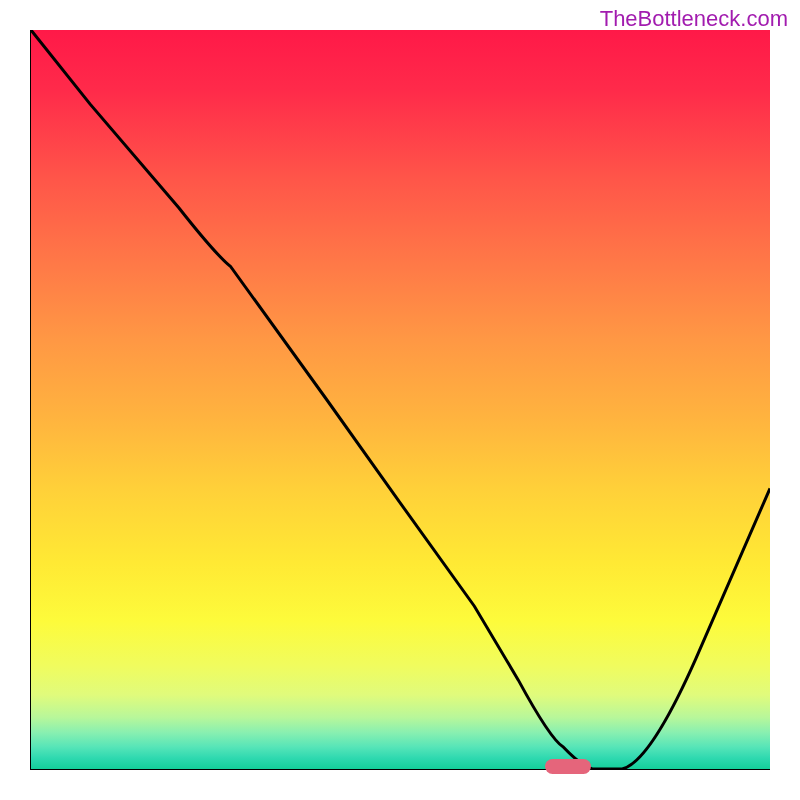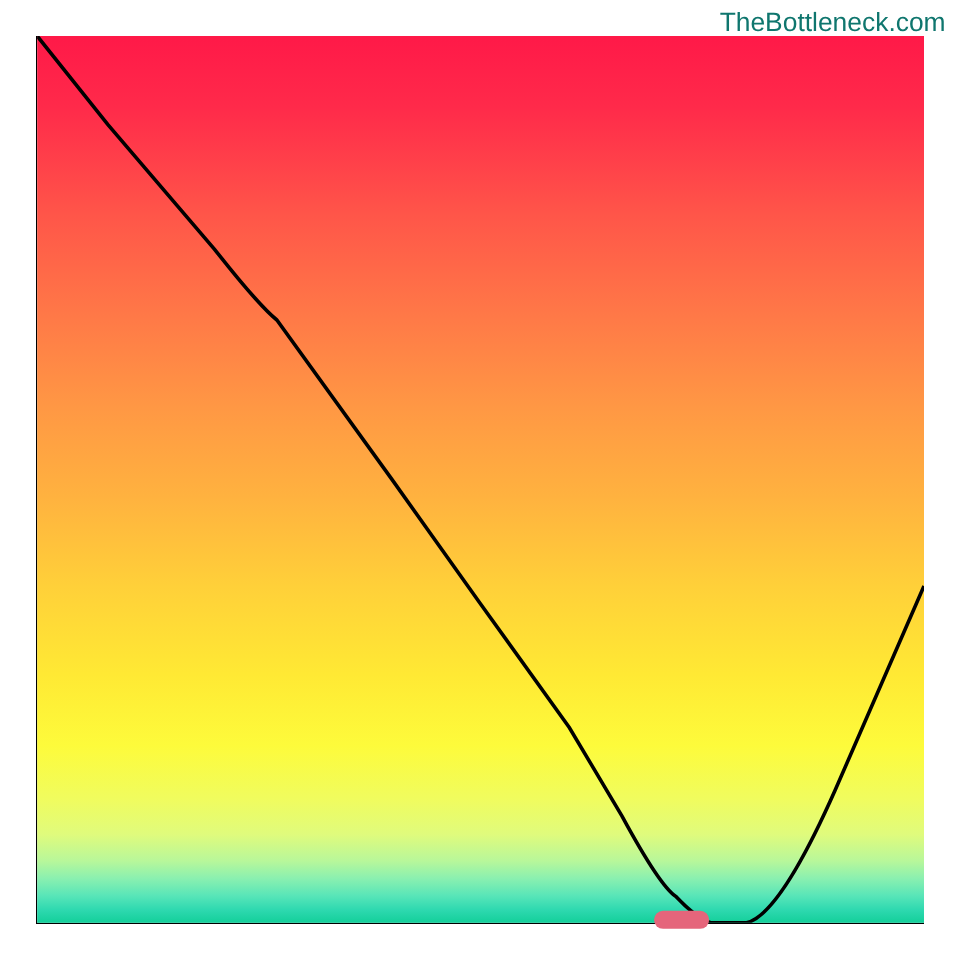--- a/index.html
+++ b/index.html
@@ -8,21 +8,21 @@
     height: 800px;
     background: #ffffff;
     position: relative;
     font-family: Arial, sans-serif;
   }
   .watermark {
     position: absolute;
     top: 6px;
     right: 12px;
     font-size: 22px;
-    color: #0f766e;
+    color: #a21caf;
     font-weight: normal;
     z-index: 10;
   }
   .chart-area {
     position: absolute;
     top: 30px;
     left: 30px;
     width: 740px;
     height: 740px;
     border-left: 1.5px solid #000;

